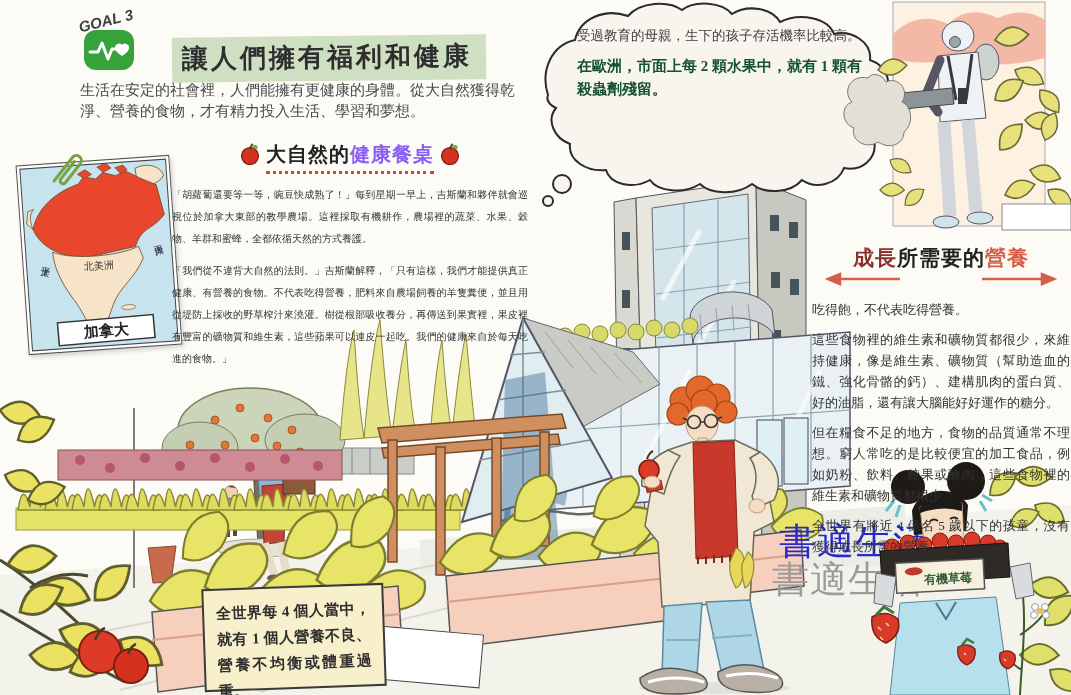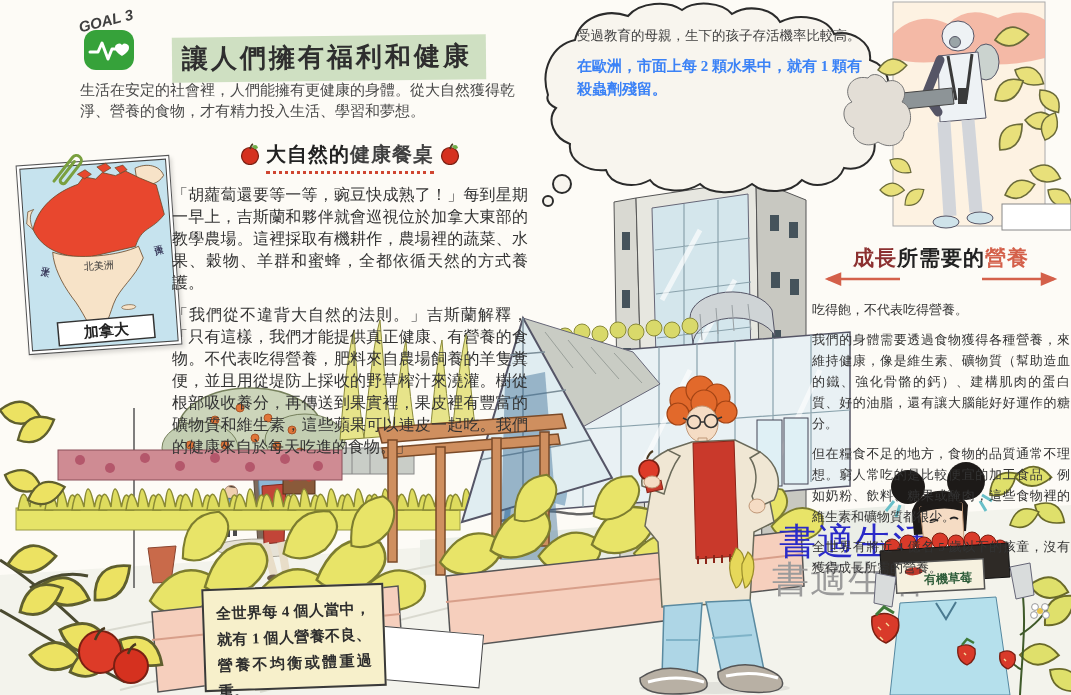--- a/index.html
+++ b/index.html
@@ -11,33 +11,33 @@
       font-style:italic;font-size:15px;color:#3f3f3f;transform:rotate(-14deg);z-index:6;}
   #goal-icon{left:84px;top:30px;width:50px;height:40px;z-index:6;}
   #page-title{left:148px;top:36px;z-index:6;margin-left:24px;}
   #page-title span.hl{display:inline-block;background:#cfe0c2;padding:4px 14px 6px 10px;
       transform:rotate(-.6deg);font-family:"Liberation Sans",sans-serif;font-weight:bold;
       font-size:26px;letter-spacing:3px;color:#2e2e2e;}
   #intro{left:80px;top:80px;width:448px;font-size:15px;line-height:21px;color:#4a4a4a;z-index:6;}
   
   #cloud-text{left:577px;top:26px;width:288px;z-index:6;font-size:13.5px;line-height:20px;color:#3f3f3f;}
   #cloud-text p{margin:0 0 9px 0;}
-  #cloud-text .red{color:#3b82f6;font-weight:bold;font-size:15px;line-height:23px;}
+  #cloud-text .red{color:#14532d;font-weight:bold;font-size:15px;line-height:23px;}
   
   #map-card{left:22px;top:160px;width:152px;height:188px;transform:rotate(-4deg);z-index:5;
       background:#fff;border:1px solid #555;box-shadow:2px 3px 4px rgba(0,0,0,.15);}
   #paperclip{left:56px;top:148px;width:26px;height:44px;z-index:7;transform:rotate(38deg);}
   
   #nature{left:172px;top:141px;width:356px;z-index:6;}
   #nature .hdr{text-align:center;font-family:"Liberation Sans",sans-serif;font-weight:bold;
       font-size:20px;letter-spacing:1px;color:#222;}
-  #nature .hdr .accent{color:#404040;}
+  #nature .hdr .accent{color:#8b5cf6;}
   #nature .hdr .t{display:inline-block;border-bottom:3px dotted #cf4631;padding-bottom:3px;}
   #nature .apple{width:20px;height:22px;vertical-align:-4px;margin:0 6px;}
-  #nature p{margin:10px 0 0 0;font-size:16px;line-height:22px;text-align:justify;color:#333;}
+  #nature p{margin:10px 0 0 0;font-size:10px;line-height:22px;text-align:justify;color:#333;}
   
   #nutrition{left:812px;top:244px;width:258px;z-index:6;}
   #nutrition .hdr{text-align:center;font-family:"Liberation Sans",sans-serif;font-weight:bold;
       font-size:21px;letter-spacing:1px;color:#222;}
   #nutrition .a1{color:#8c3030;} #nutrition .a2{color:#d4604a;}
   #nutrition p{margin:9px 0 0 0;font-size:13px;line-height:21px;text-align:justify;color:#333;}
   
   #sign-strip{left:332px;top:628px;width:148px;height:52px;background:#fff;border:1.5px solid #444;
       transform:rotate(5deg);z-index:4;}
   #sign{left:203px;top:586px;width:182px;height:103px;background:#f7f0cb;border:2px solid #3a3a3a;
@@ -454,21 +454,21 @@
     <div class="hdr"><span class="a1">成長</span><span>所需要的</span><span class="a2">營養</span></div>
     <svg width="258" height="14" viewBox="0 0 258 14">
       <g stroke="#d4604a" stroke-width="2.5" fill="#d4604a">
         <line x1="88" y1="7" x2="16" y2="7"></line>
         <polygon points="16,7 28,2 28,12"></polygon>
         <line x1="170" y1="7" x2="242" y2="7"></line>
         <polygon points="242,7 230,2 230,12"></polygon>
       </g>
     </svg>
     <p>吃得飽，不代表吃得營養。</p>
-    <p>我們的身體需要透過食物獲得各種營養，來維持健康，像是維生素、礦物質（幫助造血的鐵、強化骨骼的鈣）、建構肌肉的蛋白質、好的油脂，還有讓大腦能好好運作的糖分。</p>
+    <p>這些食物裡的維生素和礦物質都很少，來維持健康，像是維生素、礦物質（幫助造血的鐵、強化骨骼的鈣）、建構肌肉的蛋白質、好的油脂，還有讓大腦能好好運作的糖分。</p>
     <p>但在糧食不足的地方，食物的品質通常不理想。窮人常吃的是比較便宜的加工食品，例如奶粉、飲料、糖果或醃肉，這些食物裡的維生素和礦物質都很少。</p>
     <p>全世界有將近 4 億名 5 歲以下的孩童，沒有獲得成長所需的營養。</p>
   </div>
 
   <div id="sign-strip" class="abs"></div>
   <div id="sign" class="abs">
     <div class="txt">全世界每 4 個人當中，就有 1 個人營養不良、營養不均衡或體重過重。</div>
   </div>
 
   <div id="wm-blue" class="abs">書適生活</div>

